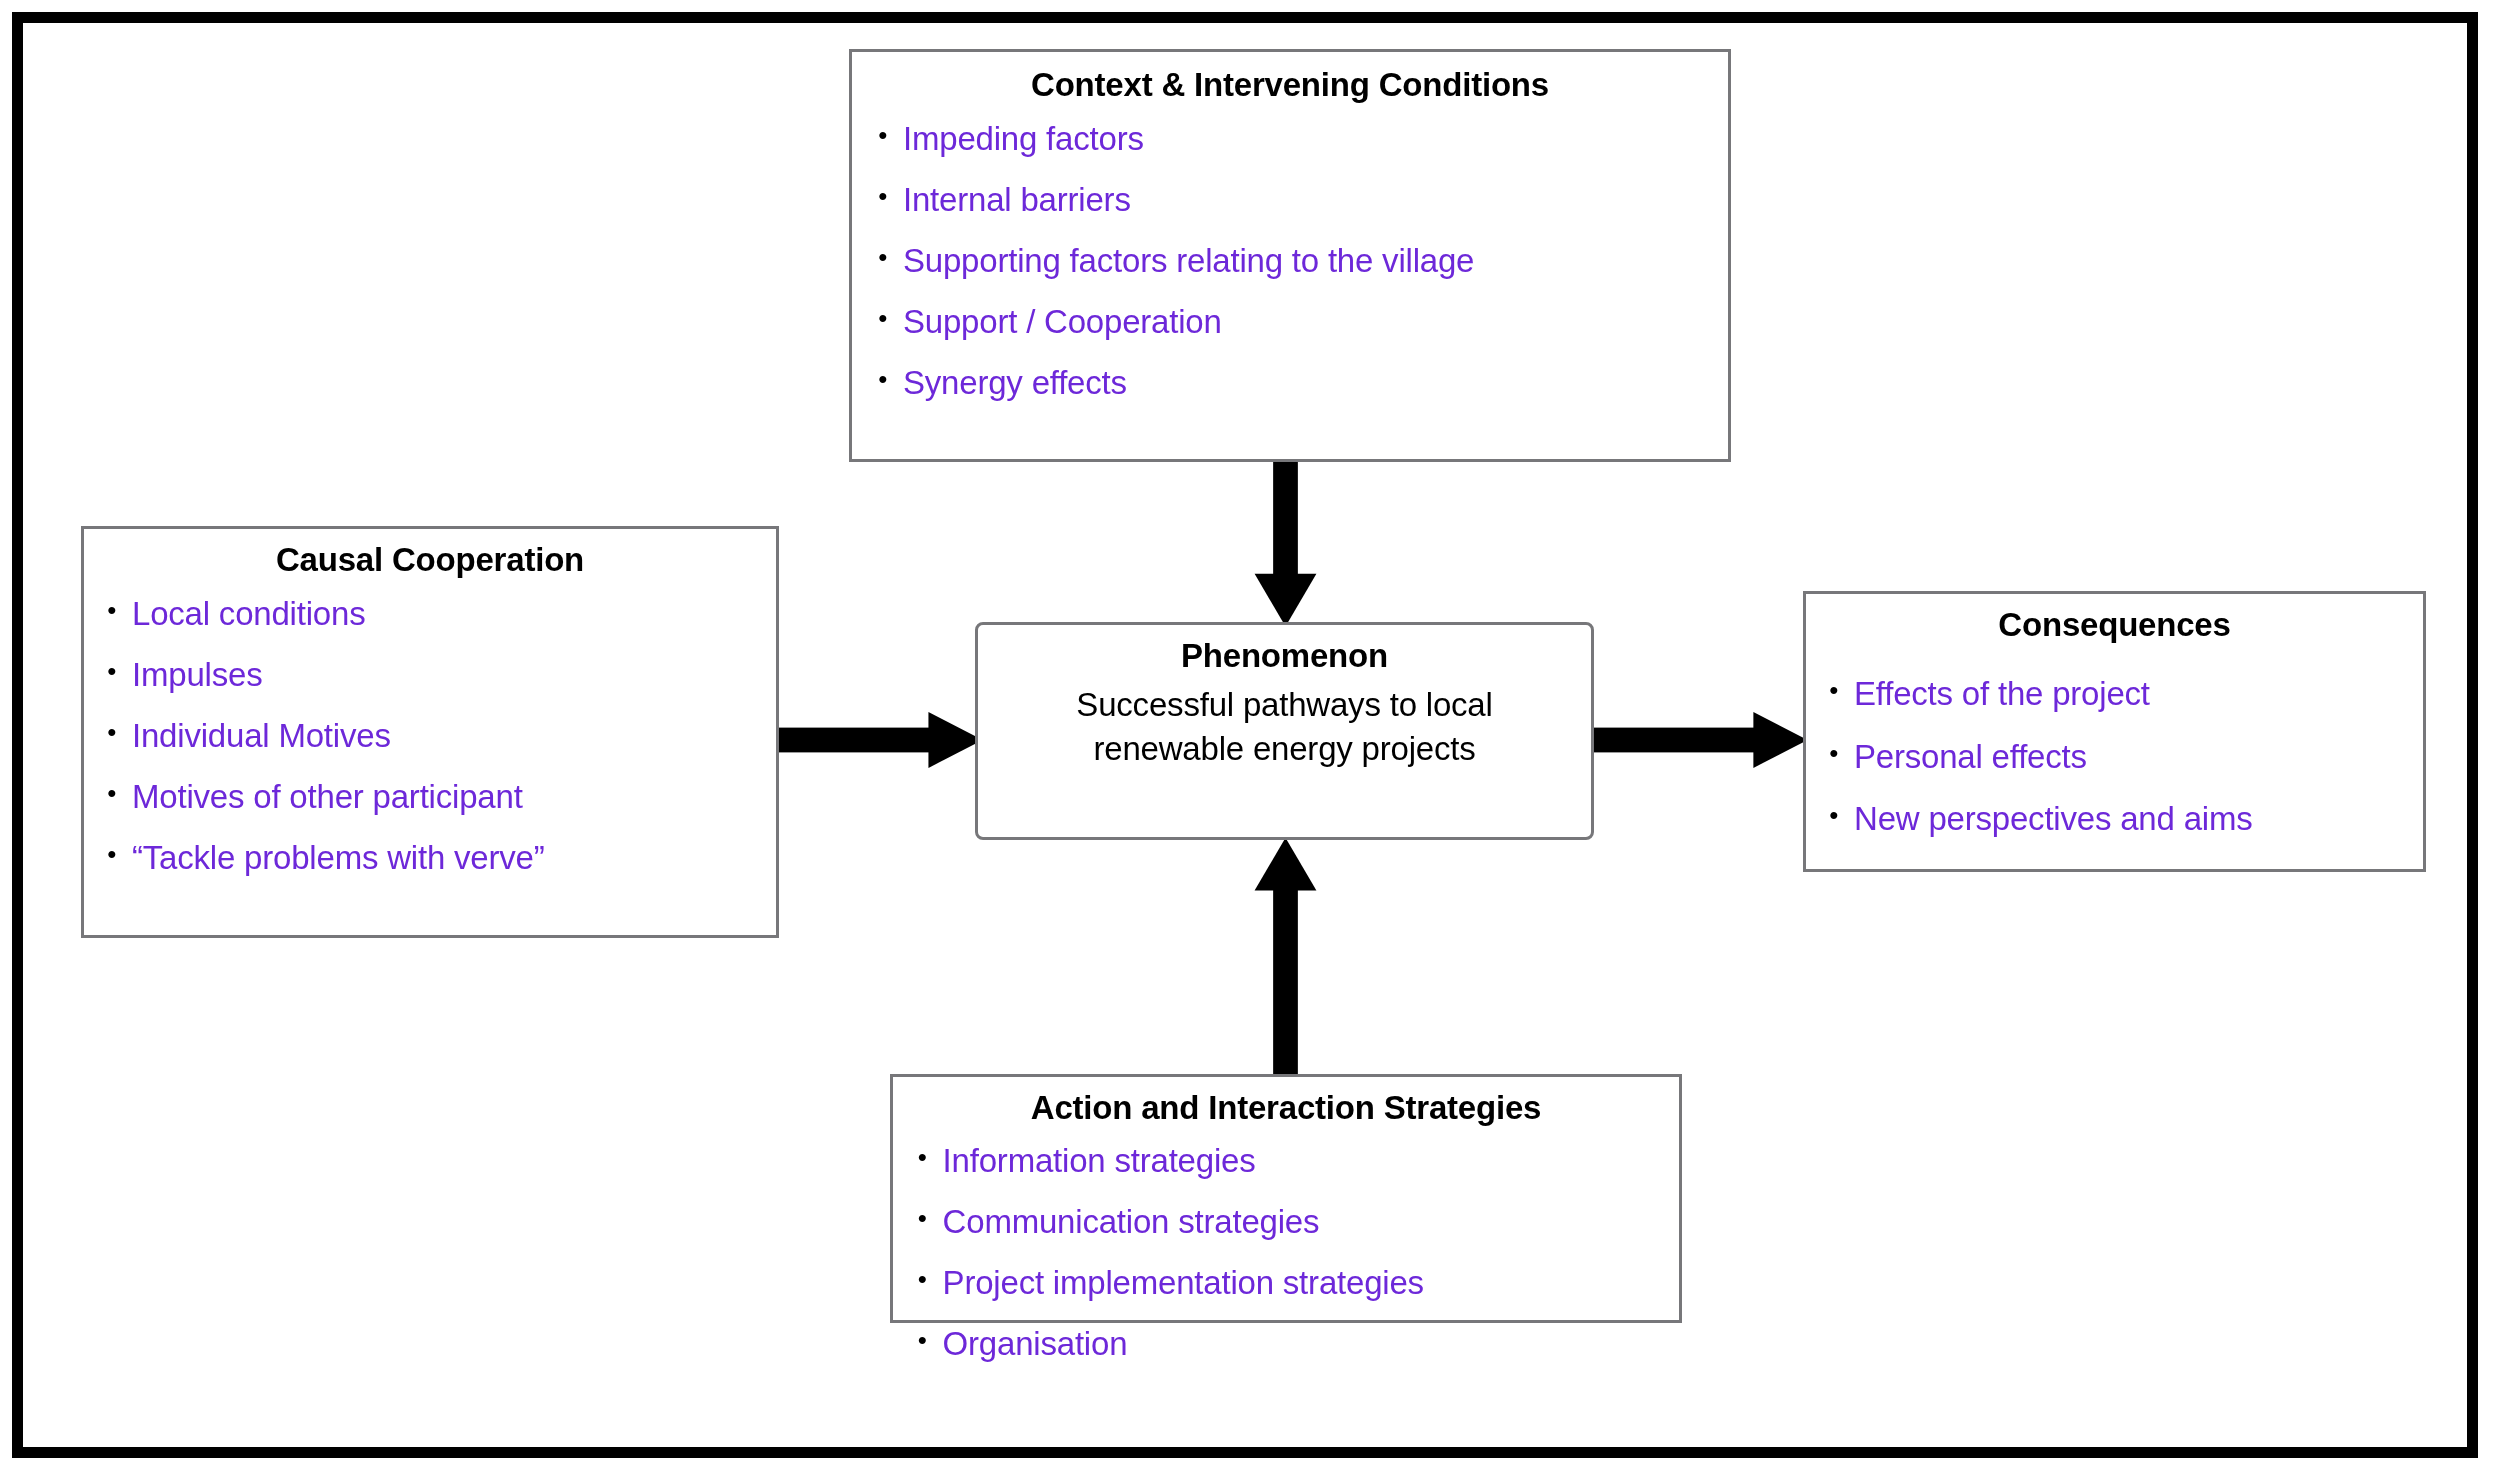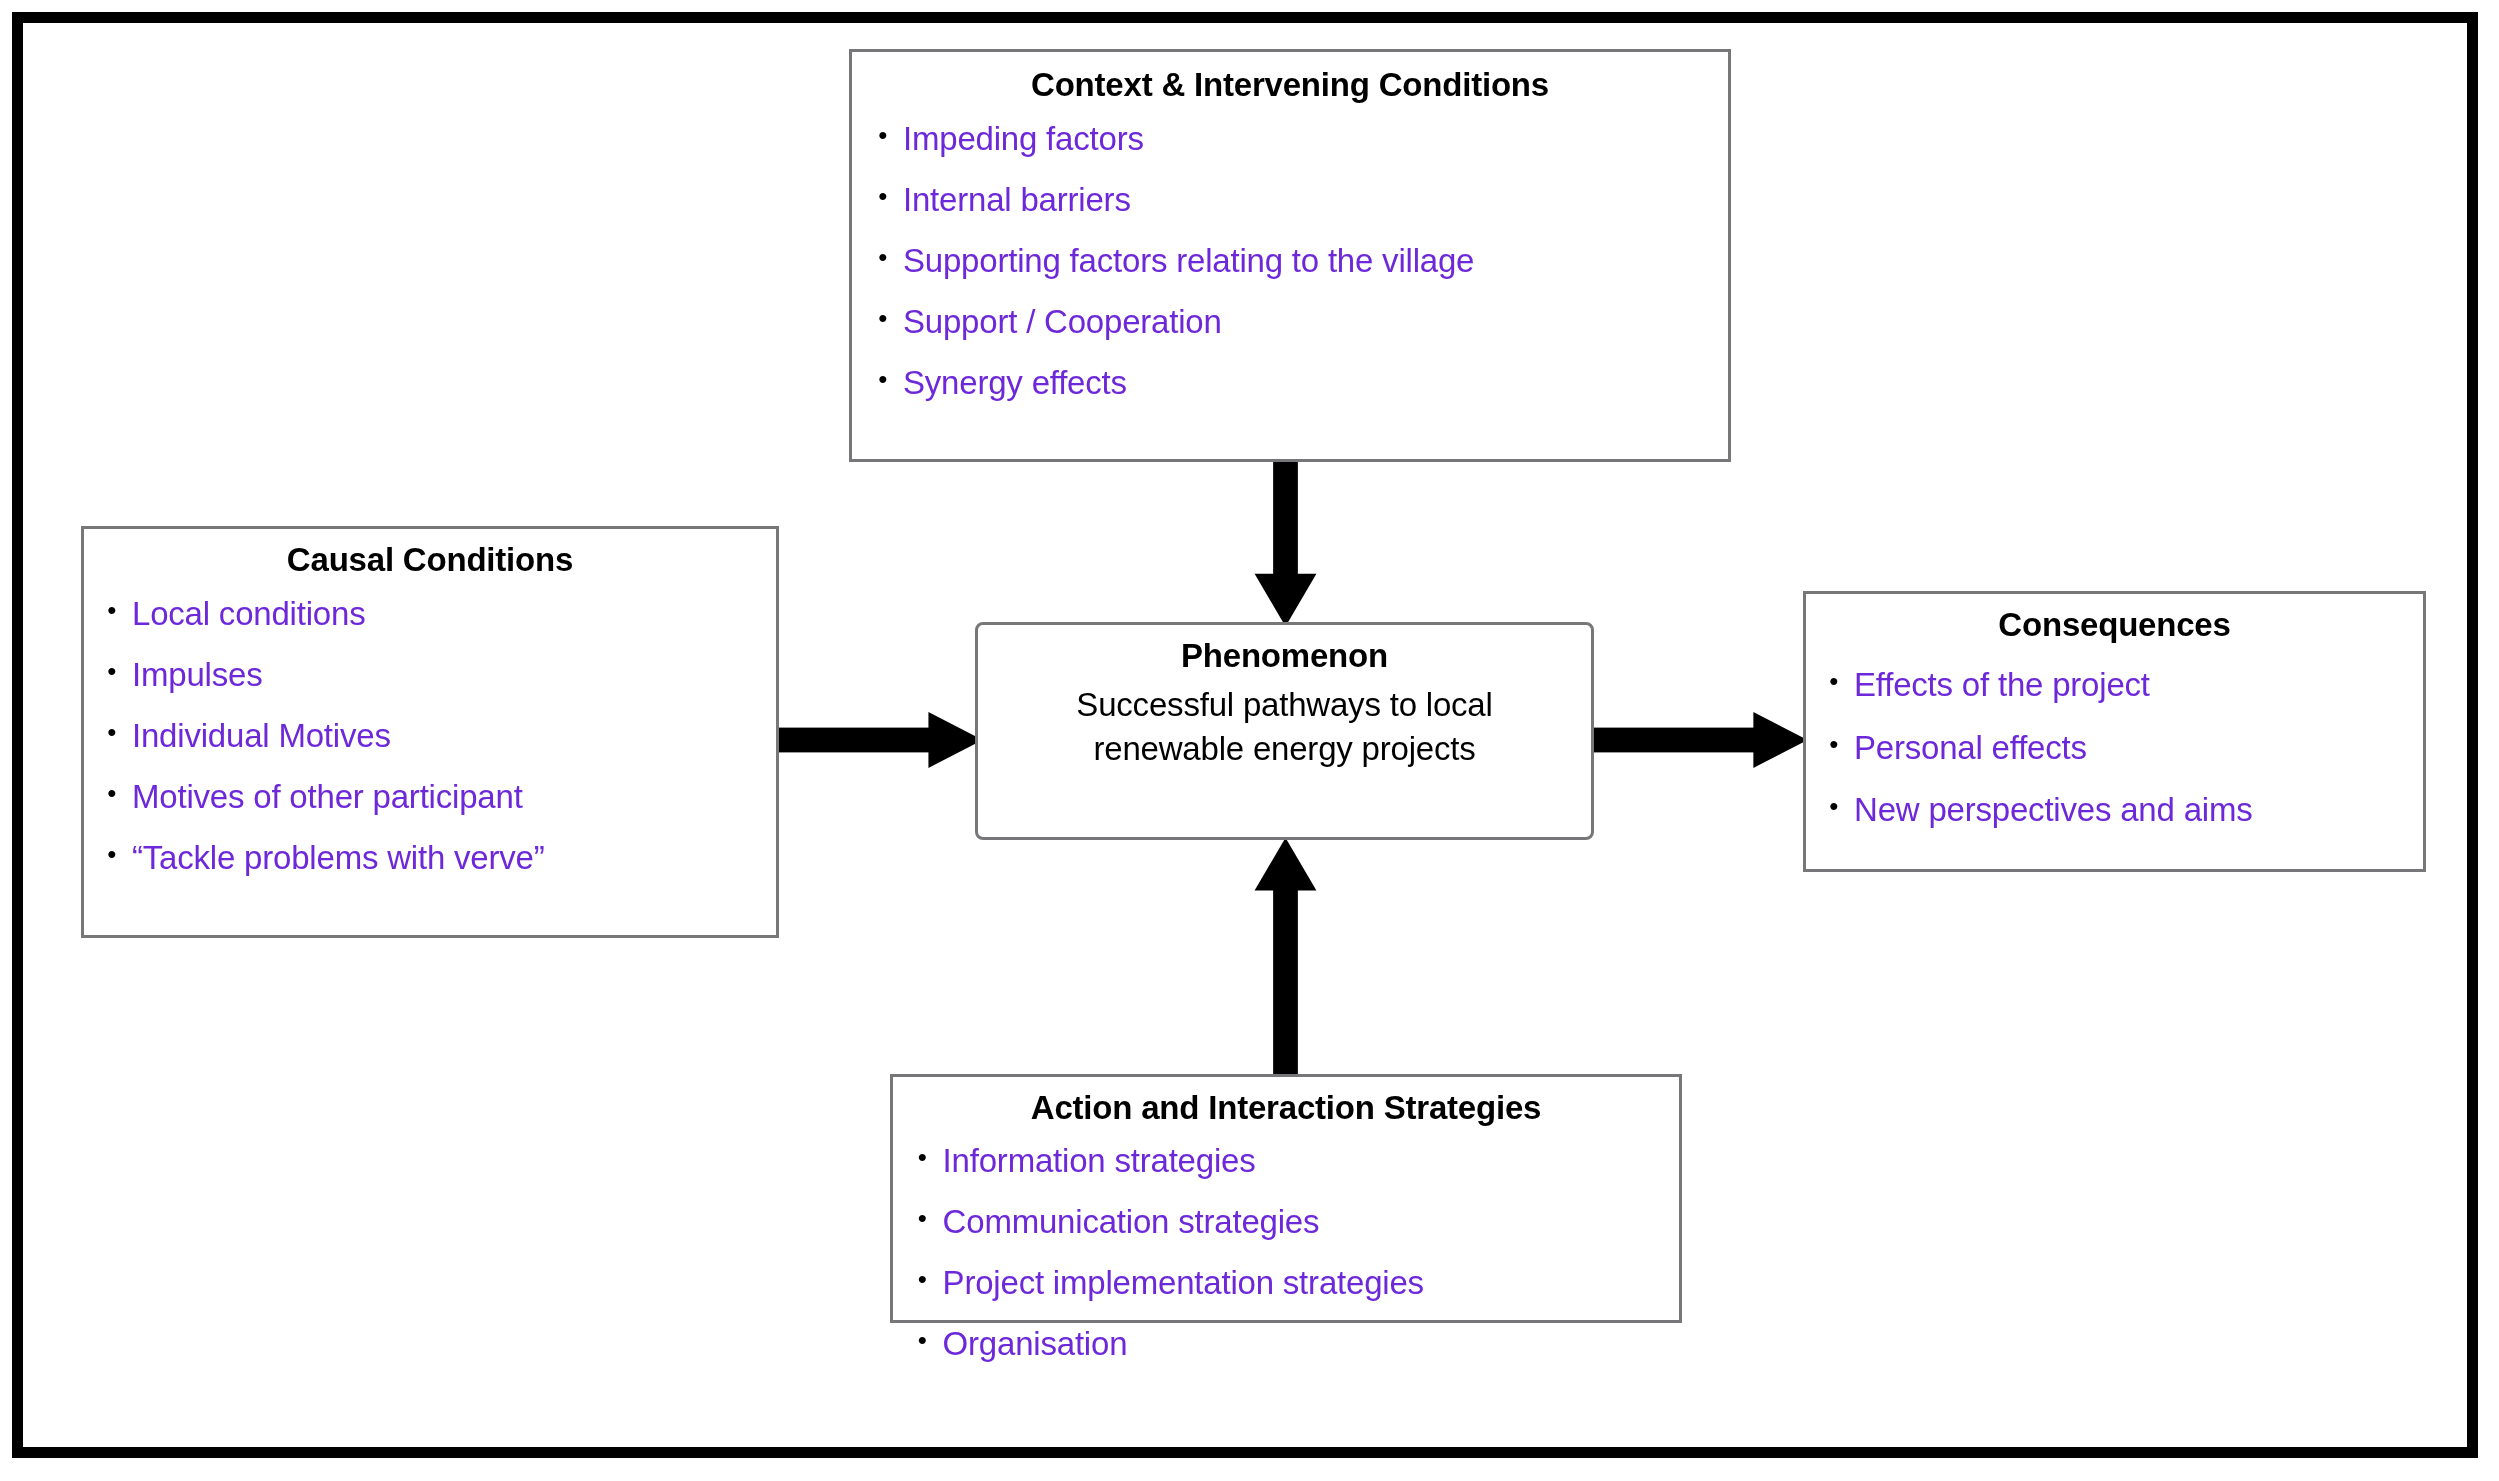--- a/index.html
+++ b/index.html
@@ -116,21 +116,21 @@
   }
   #box-phenomenon .node-title { margin-bottom: 6.2px; }
 
   #box-consequences {
     left: 1803px;
     top: 591px;
     width: 623px;
     height: 281px;
     padding: 12.4px 17px 0 17px;
   }
-  #box-consequences .node-title { margin-bottom: 23px; }
+  #box-consequences .node-title { margin-bottom: 32px; }
   #box-consequences .bullet-item { margin-bottom: 29.5px; }
 
   #box-strategies {
     left: 890px;
     top: 1074px;
     width: 792px;
     height: 249px;
     padding: 12.4px 18.6px 0 18.6px;
   }
   #box-strategies .node-title { margin-bottom: 15.5px; }
@@ -182,21 +182,21 @@
     <ul class="bullet-list">
       <li class="bullet-item">Impeding factors</li>
       <li class="bullet-item">Internal barriers</li>
       <li class="bullet-item">Supporting factors relating to the village</li>
       <li class="bullet-item">Support / Cooperation</li>
       <li class="bullet-item">Synergy effects</li>
     </ul>
   </div>
 
   <div id="box-causal" class="node-box">
-    <div class="node-title">Causal Conditions</div>
+    <div class="node-title">Causal Cooperation</div>
     <ul class="bullet-list">
       <li class="bullet-item">Local conditions</li>
       <li class="bullet-item">Impulses</li>
       <li class="bullet-item">Individual Motives</li>
       <li class="bullet-item">Motives of other participant</li>
       <li class="bullet-item">“Tackle problems with verve”</li>
     </ul>
   </div>
 
   <div id="box-phenomenon" class="node-box">

